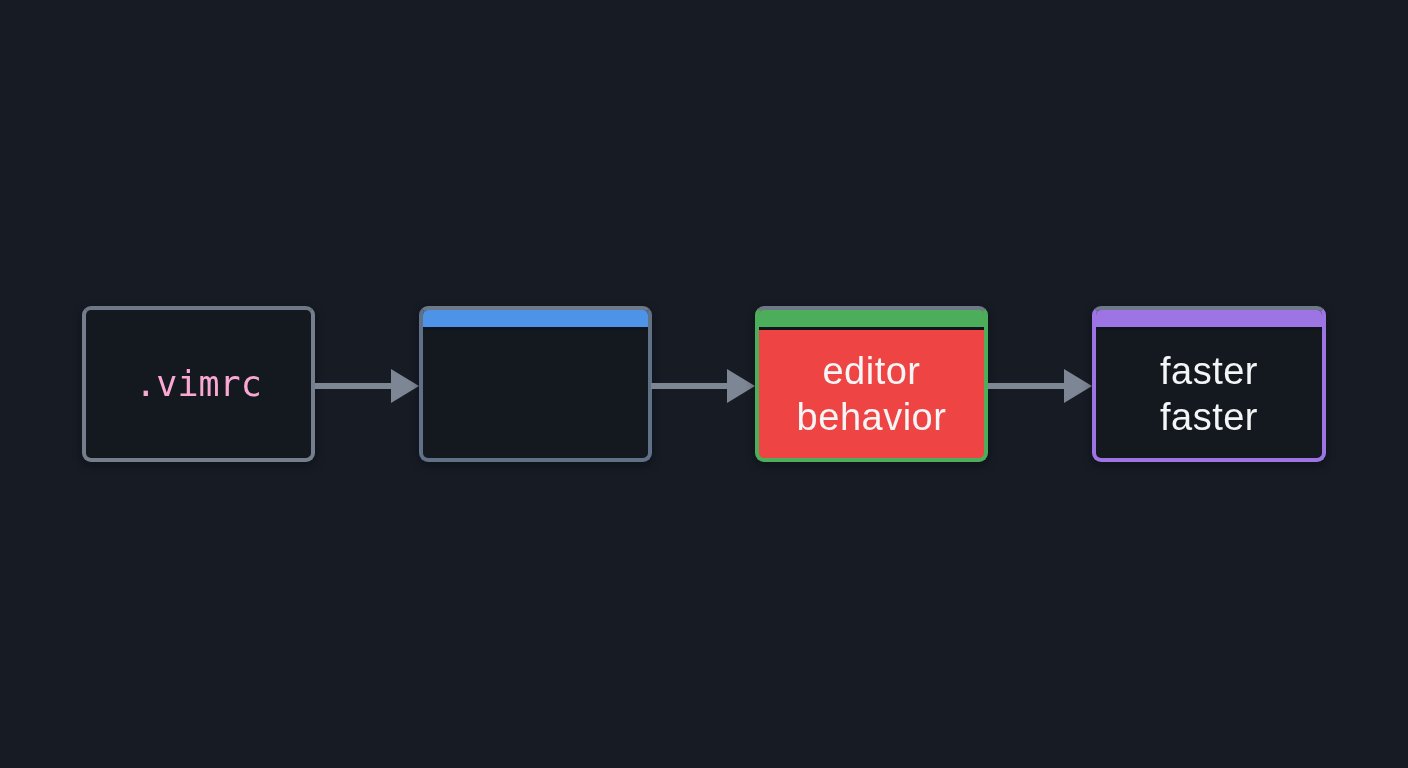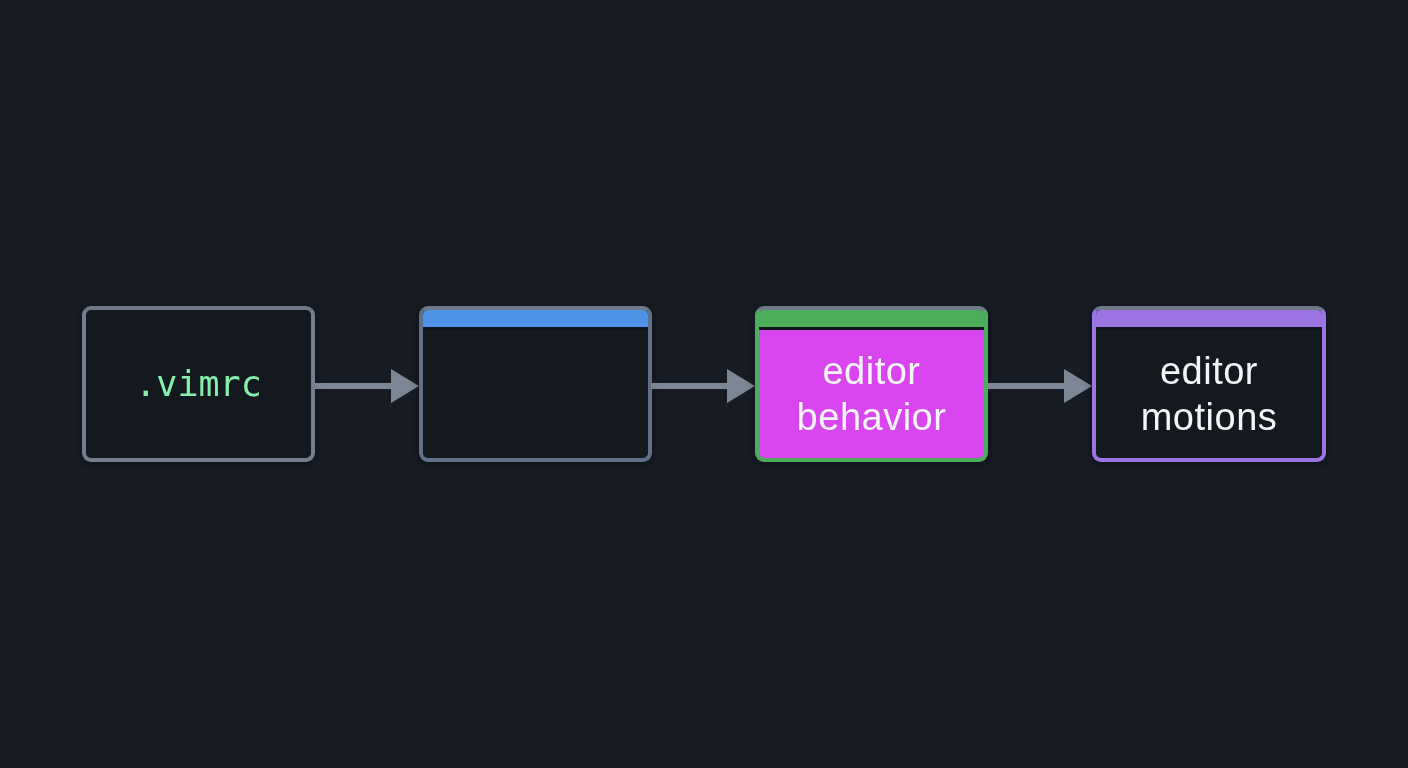--- a/index.html
+++ b/index.html
@@ -79,50 +79,50 @@
     border-left: 28px solid #7d8694;
   }
 </style>
 </head>
 <body style="background: rgb(22, 27, 36);">
 
 <div class="canvas">
 
   <div class="node mono" style="left: 82px; background: rgb(20, 24, 31); border-color: rgb(110, 120, 135) rgb(116, 126, 141) rgb(116, 126, 141);">
     <div class="body">
-      <span class="label" style="color: #86efac;">.vimrc</span>
+      <span class="label" style="color: #f9a8d4;">.vimrc</span>
     </div>
   </div>
 
   <div class="arrow" style="left:315px;width:104px;">
     <div class="shaft" style="background: rgb(125, 134, 148);"></div>
     <div class="head" style="border-left-color: rgb(125, 134, 148);"></div>
   </div>
 
   <div class="node" style="left: 419px; background: rgb(20, 24, 31); border-color: rgb(110, 120, 135) rgb(95, 112, 135) rgb(95, 112, 135);">
     <div class="header" style="background: rgb(77, 147, 232); border-bottom-color: rgb(16, 21, 29);"></div>
   </div>
 
   <div class="arrow" style="left:651px;width:104px;">
     <div class="shaft" style="background: rgb(125, 134, 148);"></div>
     <div class="head" style="border-left-color: rgb(125, 134, 148);"></div>
   </div>
 
-  <div class="node" style="left: 755px; background: #d946ef; border-color: rgb(110, 120, 135) rgb(76, 173, 91) rgb(76, 173, 91);">
+  <div class="node" style="left: 755px; background: #ef4444; border-color: rgb(110, 120, 135) rgb(76, 173, 91) rgb(76, 173, 91);">
     <div class="header" style="background: rgb(76, 173, 91); border-bottom-color: rgb(16, 21, 29);"></div>
     <div class="body">
       <span class="label" style="color: rgb(243, 245, 247);">editor behavior</span>
     </div>
   </div>
 
   <div class="arrow" style="left:988px;width:104px;">
     <div class="shaft" style="background: rgb(125, 134, 148);"></div>
     <div class="head" style="border-left-color: rgb(125, 134, 148);"></div>
   </div>
 
   <div class="node" style="left: 1092px; width: 234px; background: rgb(20, 24, 31); border-color: rgb(110, 120, 135) rgb(156, 116, 228) rgb(156, 116, 228);">
     <div class="header" style="background: rgb(156, 116, 228); border-bottom-color: rgb(16, 21, 29);"></div>
     <div class="body">
-      <span class="label" style="color: rgb(243, 245, 247);">editor motions</span>
+      <span class="label" style="color: rgb(243, 245, 247);">faster faster</span>
     </div>
   </div>
 
 </div>
 
 </body></html>

